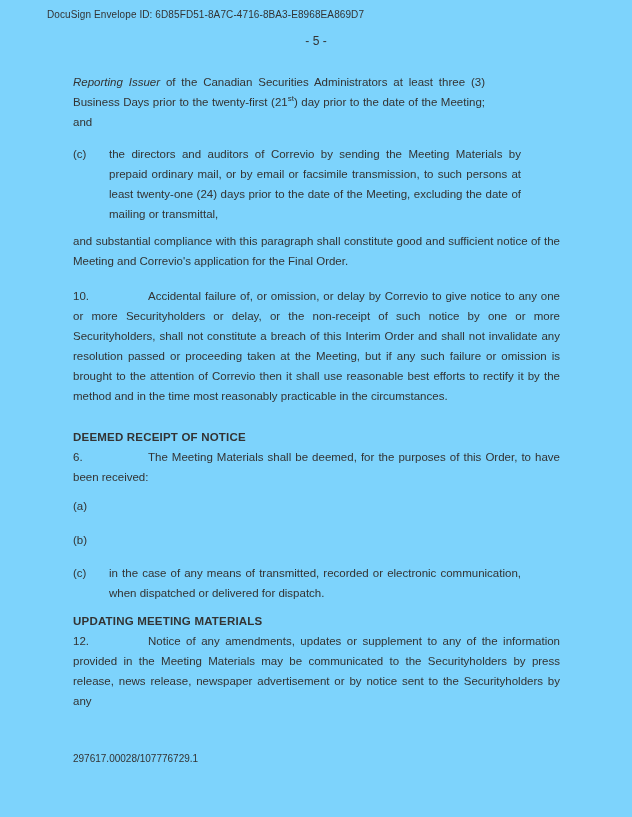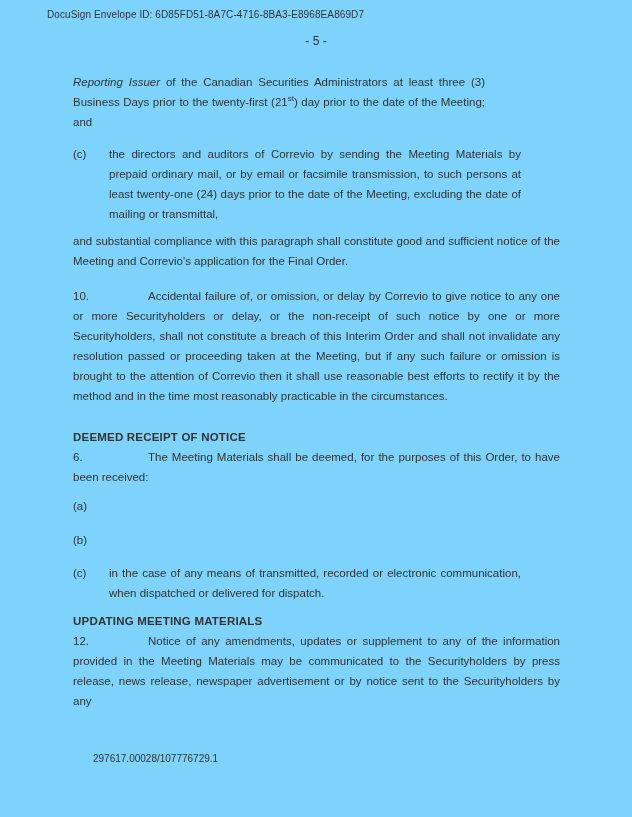--- a/index.html
+++ b/index.html
@@ -80,21 +80,20 @@
   sup {
     font-size: 8px;
     line-height: 0;
   }
   .doc-footer {
     position: absolute;
     left: 73px;
     top: 753px;
     font-size: 10px;
     white-space: nowrap;
-    margin-left: 20px;
   }
 </style>
 </head>
 <body>
 
 <div class="page">
 
   <div class="docusign-header">DocuSign Envelope ID: 6D85FD51-8A7C-4716-8BA3-E8968EA869D7</div>
 
   <div class="page-number">- 5 -</div>

